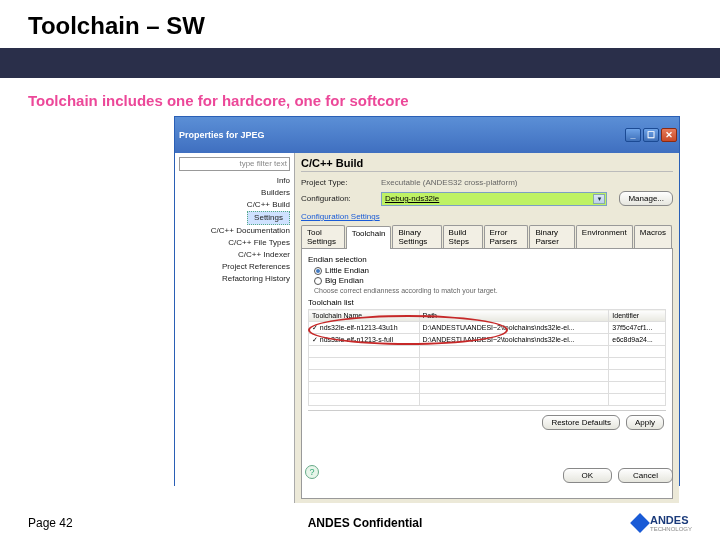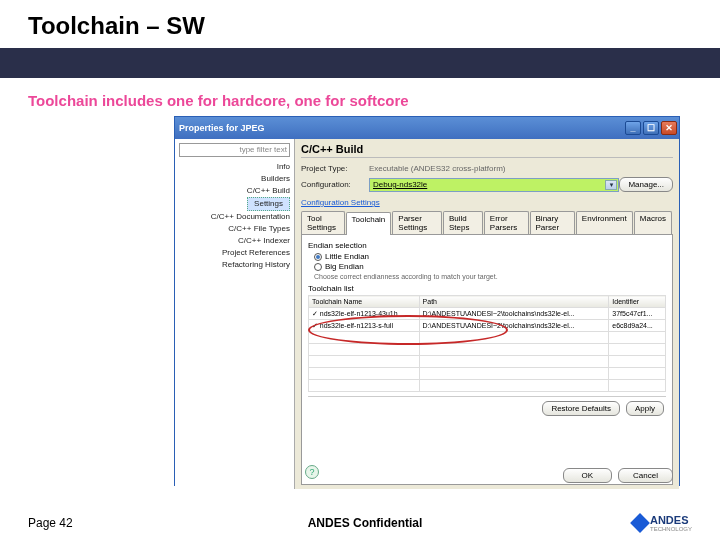--- a/index.html
+++ b/index.html
@@ -2,35 +2,35 @@
 <html><head>
 <meta charset="utf-8">
 <style>
   * { box-sizing: border-box; margin: 0; padding: 0; }
   body { width: 720px; height: 540px; background: #fff; font-family: Arial, sans-serif; overflow: hidden; position: relative; }
   .slide { width: 720px; height: 540px; position: relative; }
   .title-bar-slide { padding: 12px 28px 8px; border-bottom: 30px solid #2a2f4a; }
   .title-bar-slide h1 { font-size: 24px; font-weight: bold; color: #000; }
   .subtitle { padding: 14px 28px 10px; font-size: 15px; font-weight: bold; color: #ec4899; }
   .dialog { position: absolute; left: 174px; top: 116px; width: 506px; height: 370px; border: 1px solid #2a5fb5; background: #ece9d8; font-size: 8px; color: #000; }
-  .titlebar { height: 22px; background: linear-gradient(#5b8fd6,#3f6fc0); display: flex; align-items: center; padding: 0 2px 0 4px; color: #fff; font-weight: bold; font-size: 9px; }
+  .titlebar { height: 36px; background: linear-gradient(#5b8fd6,#3f6fc0); display: flex; align-items: center; padding: 0 2px 0 4px; color: #fff; font-weight: bold; font-size: 9px; }
   .titlebar .ttl { flex: 1; }
   .winbtn { width: 16px; height: 14px; margin-left: 2px; background: linear-gradient(#6ea3e8,#3e6fb8); border: 1px solid #1b4a94; border-radius: 2px; display: flex; align-items: center; justify-content: center; color: #fff; font-size: 9px; line-height: 1; }
   .winbtn.close { background: linear-gradient(#e67a5a,#c84a28); border-color: #8a2a12; }
   .dlg-body { display: flex; height: calc(100% - 18px); }
   .leftpane { width: 120px; background: #ffffff; border-right: 1px solid #aaa; padding: 4px; text-align: right; }
   .filter { border: 1px solid #999; height: 14px; padding: 1px 2px; color: #888; font-size: 8px; margin-bottom: 4px; }
   .tree { font-size: 8px; line-height: 1.5; color: #222; }
   .tree .t1 { padding-left: 4px; }
   .tree .t2 { padding-left: 12px; }
   .tree .sel { background: #cfe2ff; border: 1px dotted #5a8; display: inline-block; padding: 0 6px; }
   .rightpane { flex: 1; padding: 4px 6px; background: #ece9d8; display: flex; flex-direction: column; }
   .rp-title { font-size: 11px; font-weight: bold; border-bottom: 1px solid #bbb; padding-bottom: 2px; margin-bottom: 4px; }
   .toprow { margin: 2px 0; color: #666; font-style: italic; }
-  .row { display: flex; align-items: center; margin: 2px 0; gap: 0; }
+  .row { display: flex; align-items: center; margin: 2px 0; gap: 12px; }
   .row .lbl { width: 68px; color: #222; }
   .row .val { color: #666; }
   .combo { flex: 1; background: #bef264; border: 1px solid #7d9fc5; height: 14px; display: flex; align-items: center; padding: 0 3px; position: relative; text-decoration: underline; }
   .combo .car { position: absolute; right: 1px; top: 1px; width: 12px; height: 10px; background: linear-gradient(#dce6f5,#bcd0ea); border: 1px solid #8aa; display: flex; align-items:center; justify-content:center; font-size:7px; color:#234; }
   .btn { background: linear-gradient(#fefefe,#e6e6de); border: 1px solid #888; border-radius: 6px; padding: 2px 8px; font-size: 8px; }
   .link { color: #1a5bd6; text-decoration: underline; margin: 4px 0 2px; }
   .tabrow { display: flex; border-bottom: 1px solid #999; margin-top: 2px; }
   .tab { border: 1px solid #999; border-bottom: none; padding: 2px 5px; background: #f2efe4; margin-right: 1px; border-radius: 2px 2px 0 0; font-size: 8px; }
   .tab.active { background: #fff; position: relative; top: 1px; }
   .tabpanel { background: #fff; border: 1px solid #999; border-top: none; padding: 4px 6px; flex: 1; }
@@ -95,21 +95,21 @@
           <div class="combo">
             <span>Debug-nds32le</span>
             <span class="car">▾</span>
           </div>
           <button class="btn">Manage...</button>
         </div>
         <div class="link">Configuration Settings</div>
         <div class="tabrow">
           <div class="tab">Tool Settings</div>
           <div class="tab active">Toolchain</div>
-          <div class="tab">Parser Settings</div>
+          <div class="tab">Binary Settings</div>
           <div class="tab">Build Steps</div>
           <div class="tab">Error Parsers</div>
           <div class="tab">Binary Parser</div>
           <div class="tab">Environment</div>
           <div class="tab">Macros</div>
         </div>
         <div class="tabpanel">
           <div class="group-label">Endian selection</div>
           <div class="radio sel">
               <span class="dot"></span>

